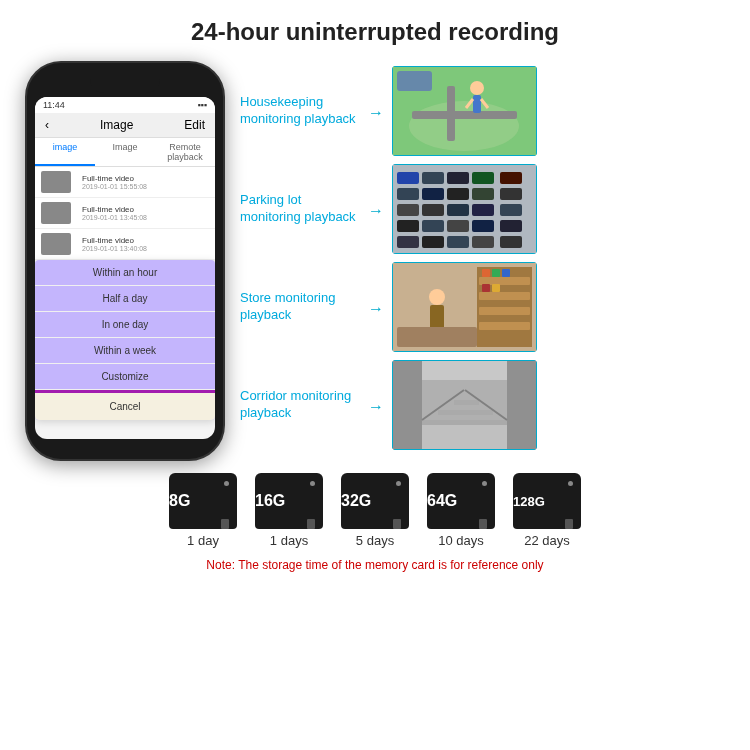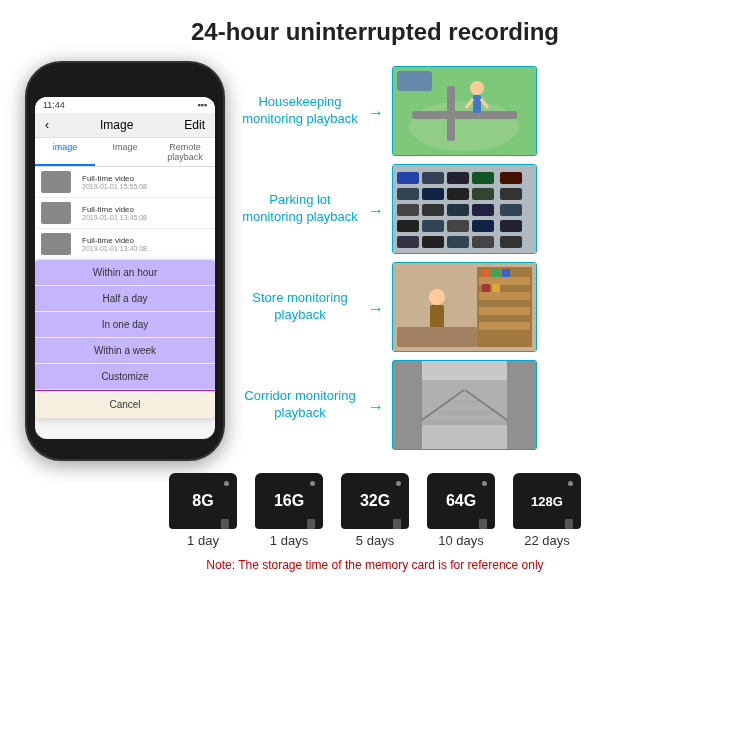--- a/index.html
+++ b/index.html
@@ -147,21 +147,21 @@
       text-align: center;
       border-bottom: 1px solid #f0f0f0;
     }
 
     .phone-dropdown-cancel {
       padding: 8px 12px;
       font-size: 10px;
       color: #333;
       text-align: center;
       background: #f5f0e0;
-      border-top: 1px solid #a21caf;
+      border-top: 3px solid #a21caf;
       font-weight: 500;
     }
 
     
     .right-panel {
       flex: 1;
       display: flex;
       flex-direction: column;
       gap: 8px;
       padding-top: 5px;
@@ -171,21 +171,21 @@
       display: flex;
       align-items: center;
       gap: 8px;
     }
 
     .monitoring-label {
       font-size: 13px;
       color: #00aadd;
       line-height: 1.3;
       min-width: 120px;
-      text-align: center;
+      text-align: left;
     }
 
     .monitoring-arrow {
       font-size: 16px;
       color: #00aacc;
     }
 
     .monitoring-img {
       width: 145px;
       height: 90px;
@@ -230,21 +230,20 @@
     }
 
     .sd-card {
       width: 68px;
       height: 56px;
       background: #1a1a1a;
       border-radius: 6px 6px 4px 4px;
       position: relative;
       display: flex;
       align-items: center;
-      justify-content: center;
     }
 
     .sd-card::before {
       content: '';
       position: absolute;
       bottom: 0;
       right: 8px;
       width: 8px;
       height: 10px;
       background: #555;

